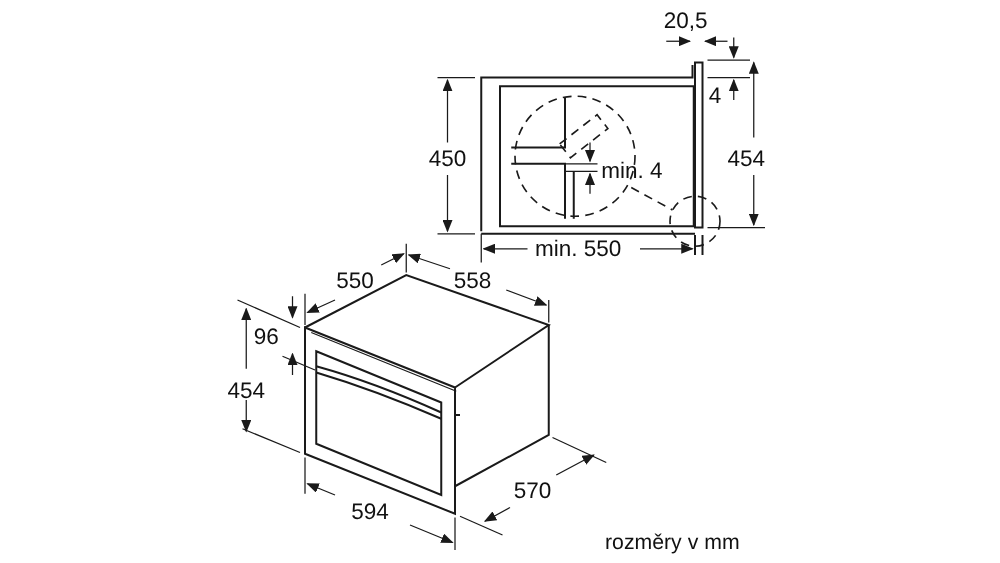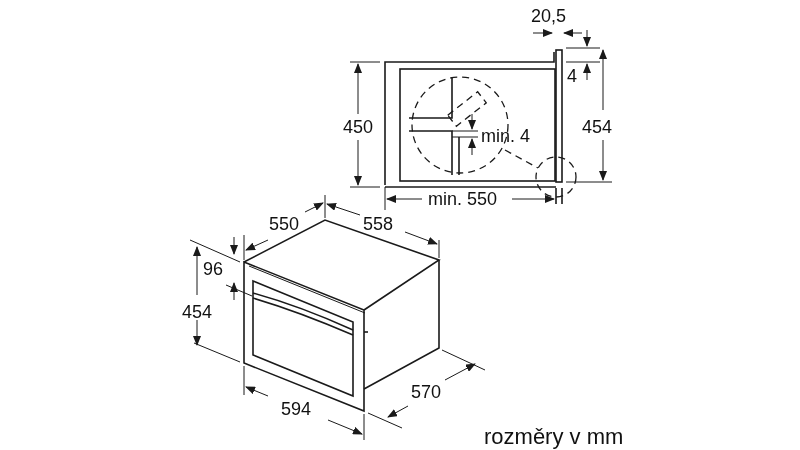--- a/index.html
+++ b/index.html
@@ -2,21 +2,21 @@
 <html><head>
 <meta charset="utf-8">
 <style>
   html,body{margin:0;padding:0;background:#fff;}
   body{width:800px;height:450px;overflow:hidden;position:relative;font-family:"Liberation Sans",sans-serif;}
   svg{position:absolute;left:0;top:0;}
   .l{stroke:#1a1a1a;stroke-width:1.6;fill:none;}
   .t{stroke:#1a1a1a;stroke-width:1;fill:none;}
   .d{stroke:#1a1a1a;stroke-width:1.3;fill:none;stroke-dasharray:7 5;}
   .lbl{font-family:"Liberation Sans",sans-serif;font-size:18px;fill:#111;}
-  .cap{position:absolute;left:484px;top:424px;font-size:22px;color:#111;}
+  .cap{position:absolute;left:484px;top:424px;font-size:17px;color:#111;}
 </style>
 </head>
 <body>
 
 <svg width="800" height="450" viewBox="0 0 800 450">
   <defs>
     <marker id="ar" markerWidth="10" markerHeight="8" refX="9" refY="4" orient="auto" markerUnits="userSpaceOnUse">
       <path d="M0,0 L10,4 L0,8 z" fill="#1a1a1a"></path>
     </marker>
   </defs>

